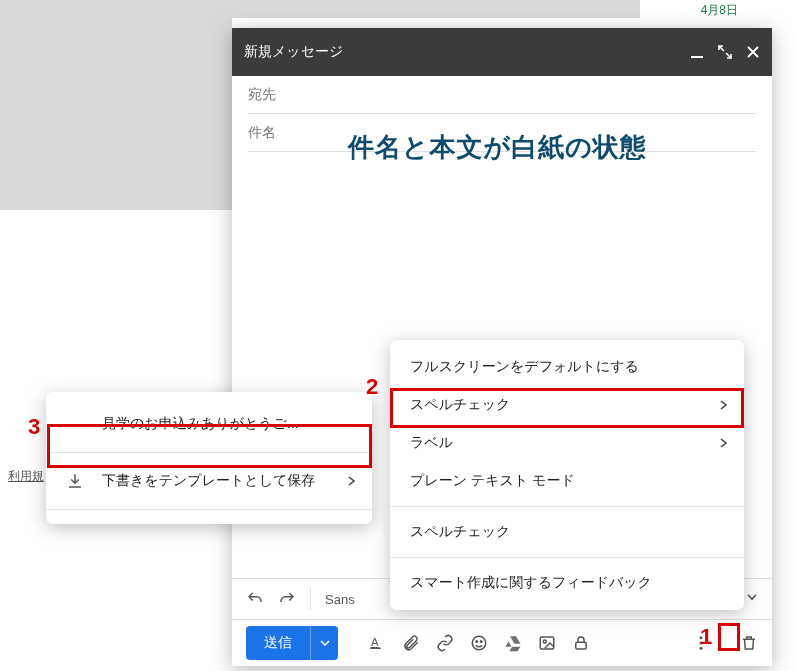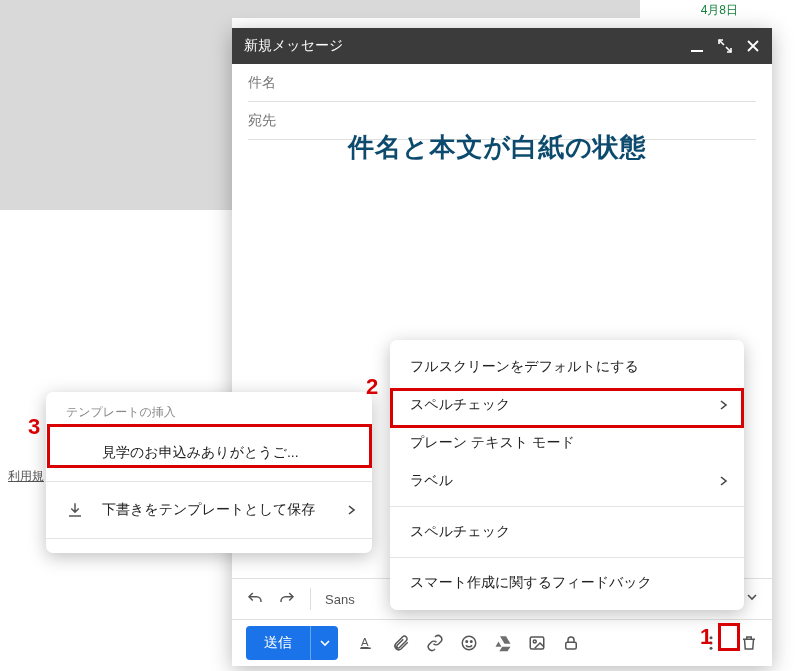--- a/index.html
+++ b/index.html
@@ -2,34 +2,34 @@
 <html><head>
 <meta charset="utf-8">
 <style>
   *{box-sizing:border-box;margin:0;padding:0;font-family:"Helvetica Neue",Arial,"Hiragino Kaku Gothic ProN","Yu Gothic",Meiryo,sans-serif}
   body{background:#fff;width:796px;height:671px;position:relative;overflow:hidden;color:#222}
   .bg-strip{position:absolute;left:0;top:0;width:640px;height:18px;background:#d9d9d9}
   .bg-gray{position:absolute;left:0;top:18px;width:232px;height:192px;background:#d9d9d9}
   .date{position:absolute;right:58px;top:2px;font-size:12px;color:#15803d}
   .terms{position:absolute;left:8px;top:468px;font-size:12px;color:#555;text-decoration:underline}
   .compose{position:absolute;left:232px;top:28px;width:540px;height:638px;background:#fff;box-shadow:0 4px 20px rgba(0,0,0,.28);display:flex;flex-direction:column}
-  .compose-header{height:36px;background:#3b3b3b;color:#fff;display:flex;align-items:center;padding:0 12px}
+  .compose-header{height:48px;background:#3b3b3b;color:#fff;display:flex;align-items:center;padding:0 12px}
   .compose-title{font-size:14px;flex:1}
   .hdr-icons{display:flex;gap:14px;align-items:center}
   .hdr-icons span{display:inline-flex;cursor:pointer}
   .fields{padding:0 16px}
   .field{border-bottom:1px solid #e0e0e0;height:38px;display:flex;align-items:center;color:#777;font-size:14px}
   .annot{position:absolute;color:#0c4a6e;font-weight:700}
   .annot-body{left:348px;top:130px;font-size:26px;letter-spacing:1px}
   .toolbar{position:absolute;left:0;right:0;bottom:46px;height:42px;border-top:1px solid #e0e0e0;border-bottom:1px solid #e0e0e0;display:flex;align-items:center;padding:0 14px;gap:14px;color:#555;font-size:13px}
   .tb-icon{display:inline-flex;align-items:center;justify-content:center;cursor:pointer}
   .tb-sep{width:1px;height:22px;background:#ddd}
   .ff{flex:0 0 auto}
   .tb-drop{position:absolute;right:14px;top:12px}
-  .send-row{position:absolute;left:0;right:0;bottom:0;height:46px;display:flex;align-items:center;padding:0 14px;gap:20px}
+  .send-row{position:absolute;left:0;right:0;bottom:0;height:46px;display:flex;align-items:center;padding:0 14px;gap:30px}
   .send-btn{display:flex;align-items:center;background:#1a73e8;color:#fff;border-radius:4px;overflow:hidden;height:34px;cursor:pointer;font-size:14px}
   .send-main{padding:0 18px;display:flex;align-items:center;height:100%}
   .send-drop{width:28px;height:100%;display:flex;align-items:center;justify-content:center;border-left:1px solid rgba(255,255,255,.35)}
   .send-icons{display:flex;gap:16px;align-items:center;color:#555}
   .send-spacer{flex:1}
   .menu{position:absolute;background:#fff;box-shadow:0 4px 18px rgba(0,0,0,.25);border-radius:7px;font-size:14px;color:#222;padding:8px 0}
   .menu1{left:390px;top:340px;width:354px}
   .menu-item{height:38px;display:flex;align-items:center;padding:0 20px;cursor:pointer;position:relative}
   .menu-sep{height:1px;background:#e4e4e4;margin:6px 0}
   .menu-arrow{position:absolute;right:16px}
@@ -71,22 +71,22 @@
           </svg>
         </span>
       <span>
           <svg width="14" height="14" viewBox="0 0 14 14" stroke="#fff" stroke-width="1.8">
             <path d="M2 2l10 10M12 2L2 12"></path>
           </svg>
         </span>
     </div>
   </div>
   <div class="fields">
+    <div class="field">宛先</div>
     <div class="field">件名</div>
-    <div class="field">宛先</div>
   </div>
 
   <div class="toolbar">
     <span class="tb-icon">
         <svg width="18" height="18" viewBox="0 0 24 24" fill="none" stroke="#555" stroke-width="2">
           <path d="M9 14L4 9l5-5"></path>
           <path d="M4 9h10a6 6 0 0 1 6 6v1"></path>
         </svg>
       </span>
     <span class="tb-icon">
@@ -182,42 +182,41 @@
     </div>
   <div class="menu-item">
       <span>スペルチェック</span>
       <span class="menu-arrow">
         <svg width="8" height="10" viewBox="0 0 8 10">
           <path d="M1 1l5 4-5 4" fill="none" stroke="#444" stroke-width="1.6"></path>
         </svg>
       </span>
     </div>
   <div class="menu-item">
-      <span>プレーン テキスト モード</span>
-    </div>
-  <div class="menu-item">
       <span>ラベル</span>
       <span class="menu-arrow">
         <svg width="8" height="10" viewBox="0 0 8 10">
           <path d="M1 1l5 4-5 4" fill="none" stroke="#444" stroke-width="1.6"></path>
         </svg>
       </span>
     </div>
+  <div class="menu-item">
+      <span>プレーン テキスト モード</span>
+    </div>
   <div class="menu-sep"></div>
   <div class="menu-item">
       <span>スペルチェック</span>
     </div>
   <div class="menu-sep"></div>
   <div class="menu-item">
       <span>スマート作成に関するフィードバック</span>
     </div>
 </div>
 
 <div class="menu menu2">
-  <div class="menu2-header">テンプレートの挿入</div>
   <div class="menu-item">
       <span>見学のお申込みありがとうご...</span>
     </div>
   <div class="menu-sep"></div>
   <div class="menu-item">
     <span class="menu2-icon">
         <svg width="18" height="18" viewBox="0 0 24 24" fill="none" stroke="#555" stroke-width="2">
           <path d="M12 3v12M7 10l5 5 5-5"></path>
           <path d="M4 20h16"></path>
         </svg>

